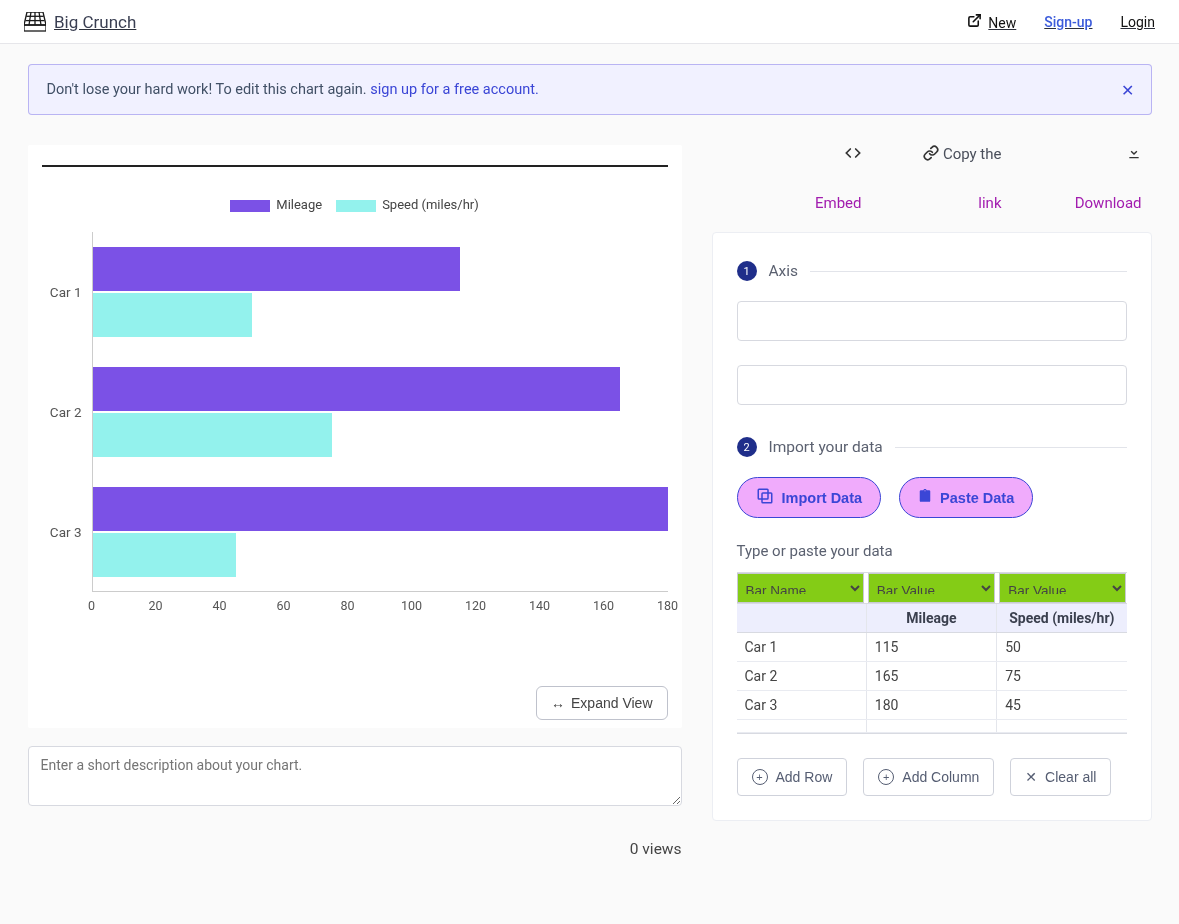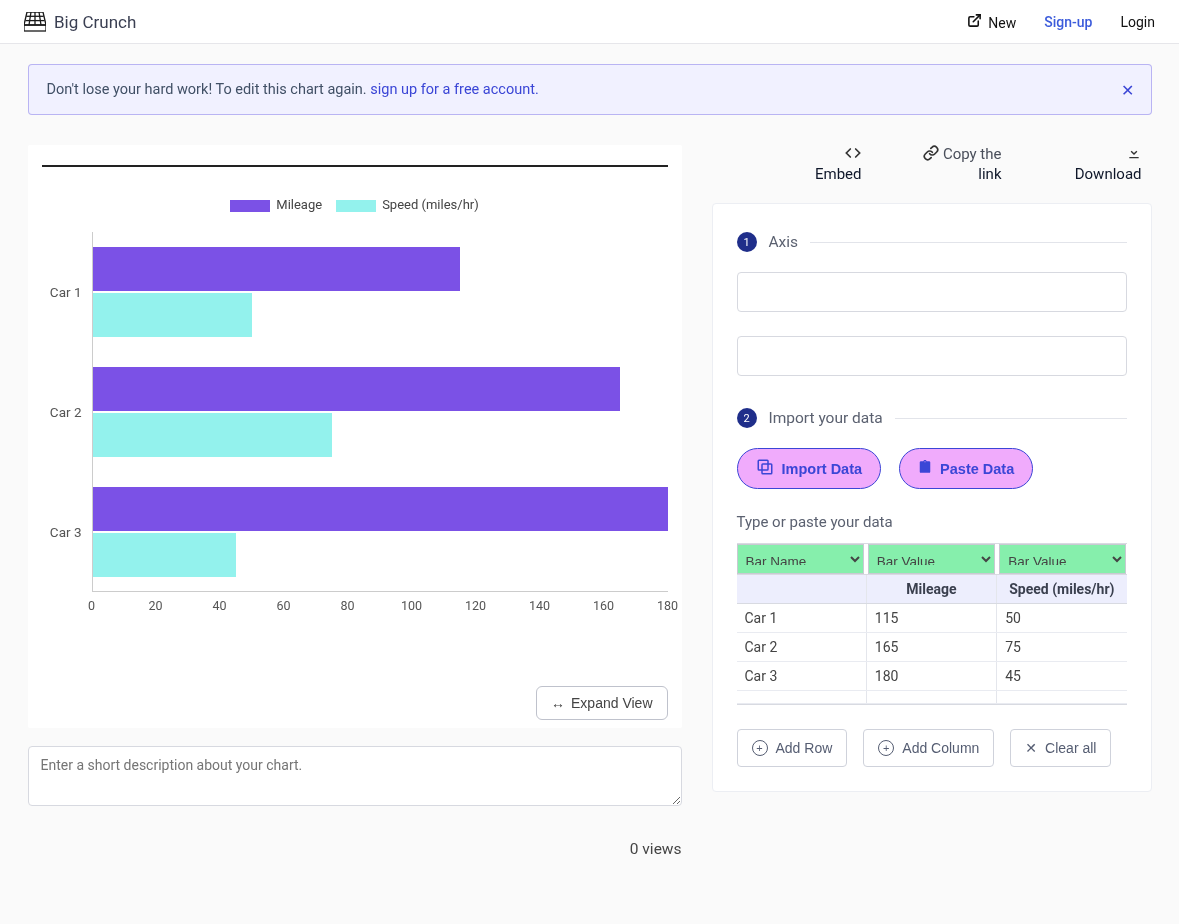--- a/index.html
+++ b/index.html
@@ -1,19 +1,19 @@
 <!DOCTYPE html>
 <html><head>
   <meta charset="utf-8">
   <style>
     * { box-sizing: border-box; margin: 0; padding: 0; }
     body { font-family: -apple-system, BlinkMacSystemFont, "Segoe UI", Roboto, Helvetica, Arial, sans-serif; background: #fafafa; color: #2b2f3a; }
 
     
-    .header { height: 44px; background: #fff; border-bottom: 1px solid #e6e6ea; display: flex; align-items: center; padding: 0 24px; justify-content: space-between; }
+    .header { height: 44px; background: #fff; border-bottom: 1px solid #e6e6ea; display: flex; align-items: center; padding: 0 24px; justify-content: space-between; text-decoration: underline; }
     .brand { display: flex; align-items: center; gap: 8px; font-size: 17px; color: #3a3f52; }
     .brand-icon svg { display:block; }
     .nav { display: flex; align-items: center; gap: 28px; font-size: 14px; }
     .nav a { cursor: pointer; display: flex; align-items: flex-end; gap: 6px; color: #111; }
     .nav a.signup { color: #3b5bdb; font-weight: 500; }
 
     
     .page { max-width: 1160px; margin: 0 auto; padding: 20px 18px 40px; }
 
     
@@ -24,21 +24,21 @@
     
     .columns { display: flex; gap: 30px; margin-top: 30px; }
     .left { flex: 1; }
     .right { width: 440px; }
 
     
     .action-row { display: flex; justify-content: space-between; padding: 0 10px 10px; margin-bottom: 10px; }
     .action-item { text-align: right; color: #4a4f5b; cursor:pointer; flex:1; }
     .action-item .ic { font-size: 16px; color:#333; }
     .action-item .lbl-top { display:block; font-size:15px; color:#4a4f5b; }
-    .action-item .lbl-bot { display:block; font-size:15px; color:#0f172a; }
+    .action-item .lbl-bot { display:block; font-size:15px; color:#a21caf;margin-top:29px; }
 
     
     .chart-card { background:#fff; border-radius:2px; padding: 20px 14px 8px; }
     .chart-rule { height:2px; background:#222; margin: 0 0 30px; }
     .legend { display:flex; justify-content:center; gap:14px; font-size:13px; color:#444; margin-bottom:20px; }
     .legend .swatch { display:inline-block; width:40px; height:12px; vertical-align:middle; margin-right:6px; }
     .legend .swatch.a { background:#7b51e6; }
     .legend .swatch.b { background:#93f2ed; }
     .plot { position:relative; }
     .plot-inner { display:flex; }
@@ -70,21 +70,21 @@
     .pill { display:inline-flex; align-items:center; gap:8px; border:1.5px solid #3b46d6; color:#3b46d6; padding:9px 18px; border-radius:22px; font-size:14.5px; cursor:pointer; background:#f0abfc; font-weight:600; }
     .hint { font-size:15px; color:#5b6170; margin-bottom:12px; }
 
     
     .dtable { border:1px solid #d8dae1; border-left:none; border-right:none; }
     .drow { display:flex; }
     .dcell { flex:1; padding:6px 8px; font-size:14px; color:#444; border-right:1px solid #e4e6ec; }
     .dcell:last-child{ border-right:none; }
     .dhead { display:flex; border-bottom:1px solid #d8dae1; }
     .dhead .selwrap { flex:1; display:flex; }
-    .dhead select { flex:1; height:30px; border:1px solid #c8cad2; background:#86efac; font-size:13.5px; color:#444; padding:8px 4px; }
+    .dhead select { flex:1; height:30px; border:1px solid #c8cad2; background:#84cc16; font-size:13.5px; color:#444; padding:8px 4px; }
     .dhead .gap{ width:4px; }
     .dsub { display:flex; background:#edeefd; border-bottom:1px solid #d8dae1; }
     .dsub .dcell { font-weight:700; text-align:center; color:#3a3f4e; }
     .dbody .drow { border-bottom:1px solid #e9ebf1; }
 
     .tbl-btns { display:flex; gap:16px; margin-top:24px; }
     .tbtn { display:inline-flex; align-items:center; gap:8px; border:1px solid #cfd2db; color:#555d72; padding:10px 14px; border-radius:4px; font-size:14px; cursor:pointer; background:#fff; }
     .tbtn .circ { width:16px;height:16px;border-radius:50%;border:1.5px solid #555d72; display:flex;align-items:center;justify-content:center; font-size:11px; line-height:1;}
   </style>
 </head>

